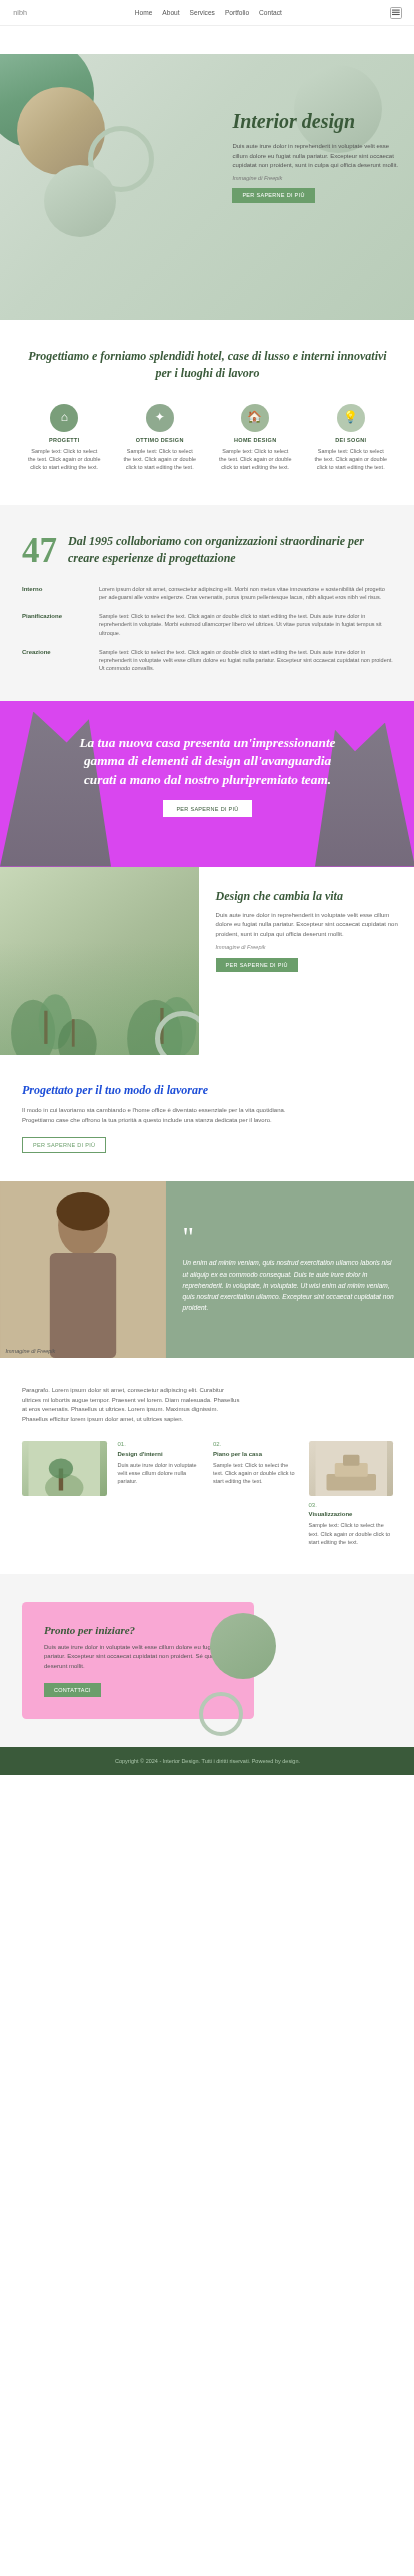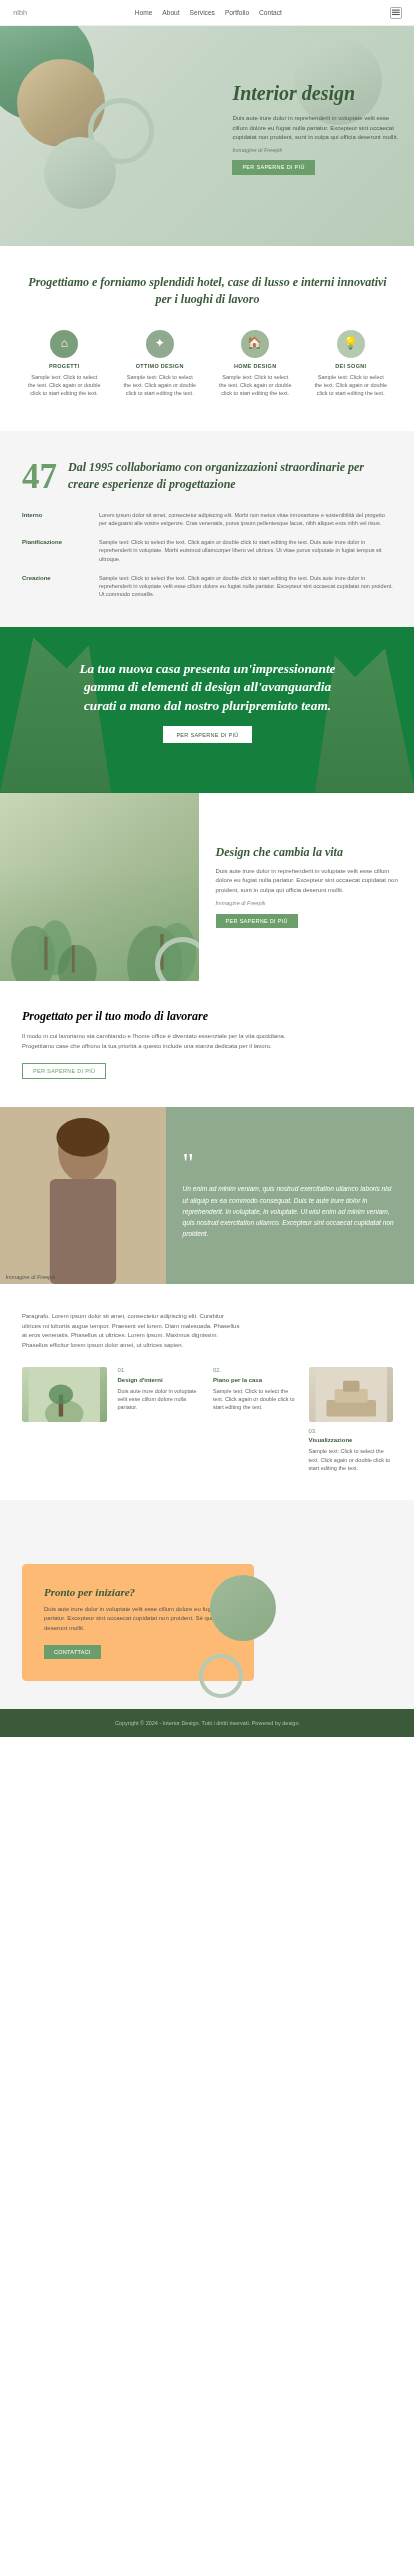--- a/index.html
+++ b/index.html
@@ -10,21 +10,21 @@
       display: flex; align-items: center; justify-content: space-between;
       padding: 6.6px 13.3px; background: #fff; border-bottom: 0.6px solid #eee;
     }
     .navbar-logo { font-size: 7.2px; color: #888; font-family: sans-serif; }
     .navbar-nav { display: flex; gap: 10px; list-style: none; }
     .navbar-nav li { font-size: 6.6px; font-family: sans-serif; color: #555; cursor: pointer; }
     .navbar-icon { width: 12px; height: 12px; border: 0.8px solid #aaa; border-radius: 1.7px; display: flex; align-items: center; justify-content: center; cursor: pointer; }
 
     
     .hero {
-      position: relative; background: #fef9c3; height: 220px; overflow: hidden;
+      position: relative; background: #fef9c3; height: 266px; overflow: hidden; margin-top: 28px;
     }
     .hero-bg {
       position: absolute; top: 0; left: 0; width: 100%; height: 100%;
       background: linear-gradient(135deg, #d4dfd4 0%, #c5d5c5 40%, #b8ccb8 100%);
     }
     .circle-tl {
       position: absolute; top: -16.6px; left: -16.6px;
       width: 111px; height: 111px; border-radius: 50%;
       background: #8faa8f; overflow: hidden;
     }
@@ -133,21 +133,21 @@
     .stat-label {
       font-size: 6px; font-weight: bold; color: #3a5a3a; min-width: 66px;
       font-family: sans-serif; padding-top: 1.1px;
     }
     .stat-desc {
       font-size: 5.5px; color: #666; line-height: 1.5; font-family: sans-serif; flex: 1;
     }
 
     
     .green-banner {
-      background: #15803d; padding: 33px 22px; text-align: center;
+      background: #d946ef; padding: 33px 22px; text-align: center;
       position: relative; overflow: hidden; min-height: 166px;
     }
     .green-banner h2 {
       font-size: 13.3px; color: #fff; font-style: italic; line-height: 1.4;
       margin-bottom: 11px; position: relative; z-index: 2;
     }
     .btn-white {
       background: #fff; color: #3a5a3a; border: none; padding: 5.5px 13.3px;
       font-size: 5.5px; font-family: sans-serif; cursor: pointer; text-transform: uppercase;
       letter-spacing: 0.3px; position: relative; z-index: 2;
@@ -172,38 +172,38 @@
     .design-image .room-plants {
       position: absolute; bottom: 0; left: 0; right: 0; height: 60%;
       background: linear-gradient(180deg, transparent, #6b9e6b55);
     }
     .design-circle {
       position: absolute; bottom: -11px; right: -11px;
       width: 55px; height: 55px; border-radius: 50%;
       border: 5.5px solid #b5c9b5; background: transparent;
     }
     .design-content {
-      flex: 1; padding: 22px 16.6px; display: flex; flex-direction: column; justify-content: center;
+      flex: 1; padding: 22px 16.6px; display: flex; flex-direction: column; justify-content: flex-start;
     }
     .design-content h3 {
       font-size: 12px; color: #3a5a3a; font-style: italic; margin-bottom: 6.6px; line-height: 1.3;
     }
     .design-content p {
       font-size: 6px; color: #666; line-height: 1.6; margin-bottom: 4.4px; font-family: sans-serif;
     }
     .design-caption {
       font-size: 5.5px; color: #888; font-family: sans-serif; font-style: italic; margin-bottom: 7.7px;
     }
 
     
     .work-section {
       background: #fff; padding: 28px 22px;
     }
     .work-section h2 {
-      font-size: 12px; color: #000000; font-style: italic; margin-bottom: 8.8px;
+      font-size: 12px; color: #1d4ed8; font-style: italic; margin-bottom: 8.8px;
     }
     .work-section .work-text {
       font-size: 6px; color: #666; line-height: 1.6; font-family: sans-serif;
       max-width: 277px; margin-bottom: 11px;
     }
     .btn-outline-green {
       background: transparent; color: #6b9e6b; border: 0.8px solid #6b9e6b;
       padding: 4.4px 10px; font-size: 5.5px; font-family: sans-serif; cursor: pointer;
       text-transform: uppercase; letter-spacing: 0.3px;
     }
@@ -264,23 +264,22 @@
     }
     .what-item .what-img.light {
       background: linear-gradient(145deg, #e0d8c8 0%, #c0b8a0 100%);
     }
 
     
     .cta-section {
       background: #f5f5f5; padding: 28px 22px;
     }
     .cta-box {
-      background: #fdba74; border-radius: 4.4px; padding: 22px; max-width: 232px;
+      background: #f9a8d4; border-radius: 4.4px; padding: 22px; max-width: 232px;
       position: relative;
-      margin-top: 36px;
     }
     .cta-box h3 {
       font-size: 11px; color: #3a5a3a; font-style: italic; margin-bottom: 6.6px;
     }
     .cta-box p {
       font-size: 6px; color: #555; line-height: 1.6; font-family: sans-serif; margin-bottom: 11px;
     }
     .cta-circle {
       position: absolute; right: -22px; top: 11px;
       width: 66px; height: 66px; border-radius: 50%;

